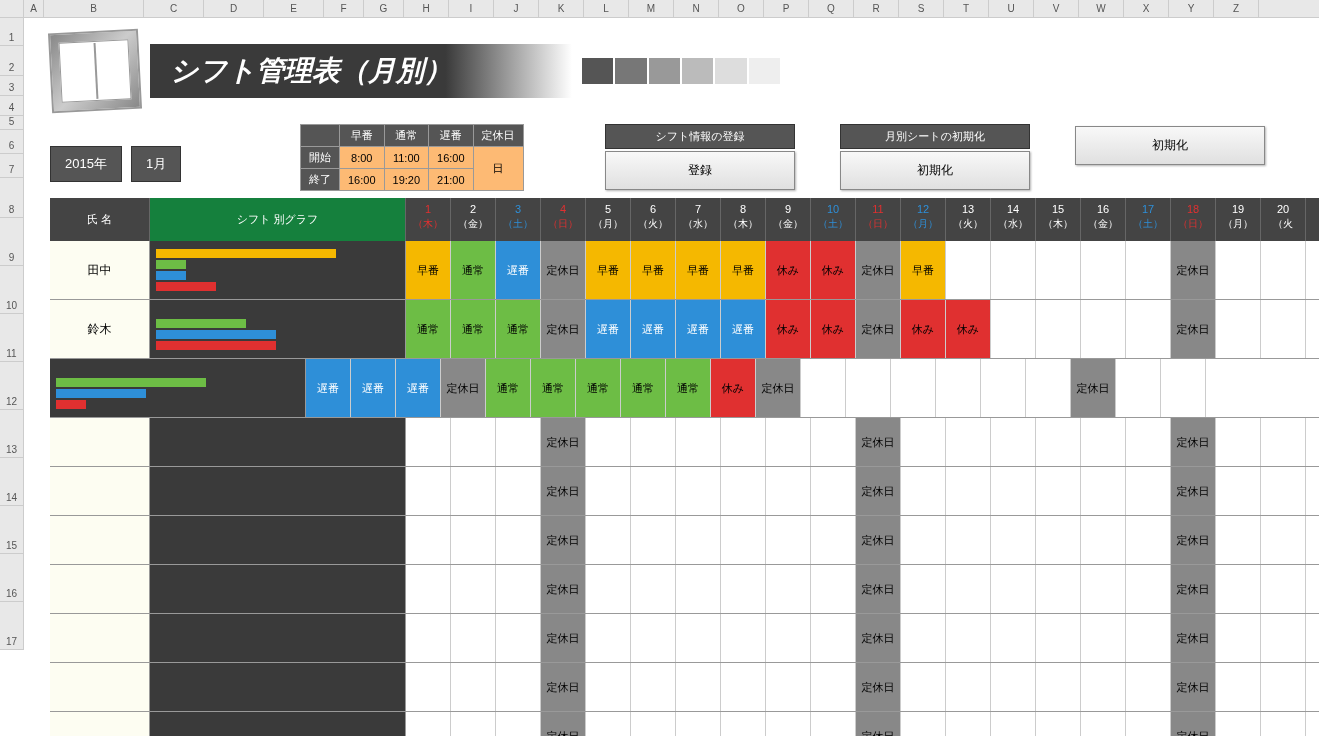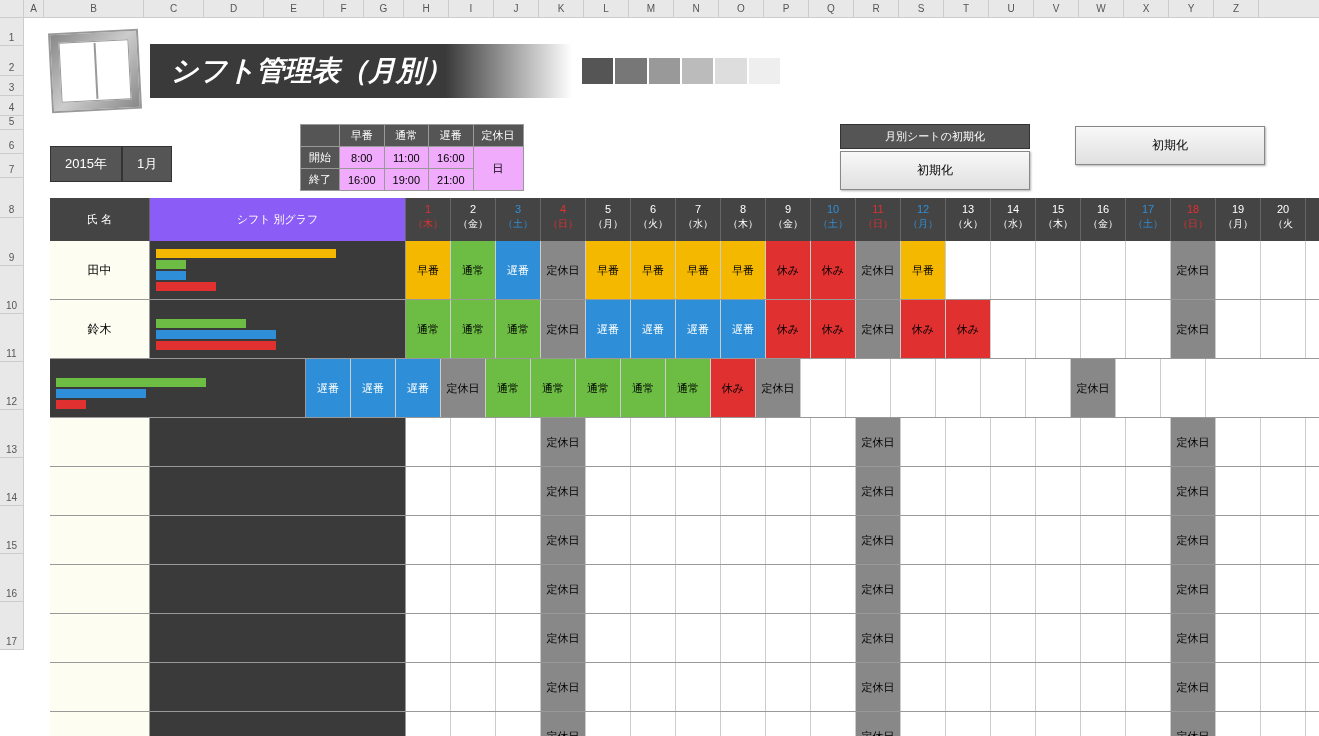--- a/index.html
+++ b/index.html
@@ -20,38 +20,38 @@
 .title-banner { position: absolute; left: 18px; top: 25px; height: 56px; display: flex; align-items: center; }
 .title-icon { width: 90px; height: 80px; background: linear-gradient(135deg, #888 0%, #ccc 50%, #888 100%); position: relative; margin-right: 10px; transform: rotate(-3deg); border: 2px solid #999; }
 .title-icon::before { content: ""; position: absolute; left: 8px; top: 8px; right: 8px; bottom: 8px; background: #fff; border: 1px solid #999; }
 .title-icon::after { content: ""; position: absolute; left: 50%; top: 10px; bottom: 10px; width: 2px; background: #999; }
 .title-text { background: linear-gradient(90deg, #3a3a3a 0%, #3a3a3a 70%, rgba(58,58,58,0) 100%); color: #fff; font-size: 28px; font-weight: bold; padding: 8px 120px 8px 20px; font-style: italic; white-space: nowrap; }
 .title-fade { position: absolute; left: 550px; top: 40px; width: 200px; height: 26px; display: flex; }
 .title-fade div { flex: 1; margin-right: 2px; }
 
 
 .config-area { position: absolute; left: 18px; top: 106px; right: 0; height: 60px; }
-.year-month { position: absolute; left: 0; top: 22px; display: flex; gap: 0; }
+.year-month { position: absolute; left: 0; top: 22px; display: flex; gap: 9px; }
 .ym-box { background: #555; color: #fff; padding: 8px 14px; border: 1px solid #333; font-size: 13px; }
 
 .time-table { position: absolute; left: 250px; top: 0; border-collapse: collapse; }
 .time-table td, .time-table th { border: 1px solid #999; padding: 3px 8px; text-align: center; font-size: 11px; }
 .time-table .hdr { background: #555; color: #fff; }
 .time-table .lbl { background: #555; color: #fff; }
-.time-table .val { background: #f0abfc; }
+.time-table .val { background: #fdba74; }
 
 .btn-group { position: absolute; top: 0; width: 190px; }
 .btn-group .btn-hdr { background: #555; color: #fff; text-align: center; padding: 4px; border: 1px solid #333; font-size: 11px; }
 .btn-group .btn { background: linear-gradient(#f8f8f8, #e0e0e0); border: 1px solid #888; padding: 10px; text-align: center; cursor: pointer; font-size: 12px; margin-top: 2px; box-shadow: 1px 1px 2px rgba(0,0,0,0.3); }
 
 
 .grid-area { position: absolute; left: 18px; top: 180px; right: 0; }
 .grid-header { display: flex; background: #444; color: #fff; }
 .gh-name { width: 100px; text-align: center; padding: 14px 0; border-right: 1px solid #666; background: #444; }
-.gh-graph { width: 256px; text-align: center; padding: 14px 0; border-right: 1px solid #666; background: #8b5cf6; }
+.gh-graph { width: 256px; text-align: center; padding: 14px 0; border-right: 1px solid #666; background: #15803d; }
 .gh-day { width: 45px; text-align: center; padding: 4px 0; border-right: 1px solid #666; line-height: 1.4; }
 .gh-day .dnum { font-size: 11px; }
 .gh-day .dwk { font-size: 10px; }
 
 .grid-row { display: flex; border-bottom: 1px solid #999; }
 .gr-name { width: 100px; background: #fdfdf2; text-align: center; display: flex; align-items: center; justify-content: center; border-right: 1px solid #999; font-size: 12px; }
 .gr-graph { width: 256px; background: #3a3a3a; border-right: 1px solid #999; position: relative; padding: 6px 0; }
 .gr-graph .bar { height: 9px; margin: 2px 0; margin-left: 6px; }
 .gr-cell { width: 45px; text-align: center; display: flex; align-items: center; justify-content: center; border-right: 1px solid #ccc; font-size: 11px; min-height: 48px; }
 
@@ -153,26 +153,30 @@
       <tr>
         <td class="lbl">開始</td>
         <td class="val">8:00</td>
         <td class="val">11:00</td>
         <td class="val">16:00</td>
         <td class="val" rowspan="2">日</td>
       </tr>
       <tr>
         <td class="lbl">終了</td>
         <td class="val">16:00</td>
-        <td class="val">19:00</td>
+        <td class="val">19:20</td>
         <td class="val">21:00</td>
       </tr>
     </tbody>
       </table>
 
+    <div class="btn-group" style="left:555px">
+      <div class="btn-hdr">シフト情報の登録</div>
+      <div class="btn">登録</div>
+    </div>
     <div class="btn-group" style="left:790px">
       <div class="btn-hdr">月別シートの初期化</div>
       <div class="btn">初期化</div>
     </div>
     <div class="btn-group" style="left:1025px">
       <div class="btn">初期化</div>
     </div>
   </div>
 
   <div class="grid-area">

